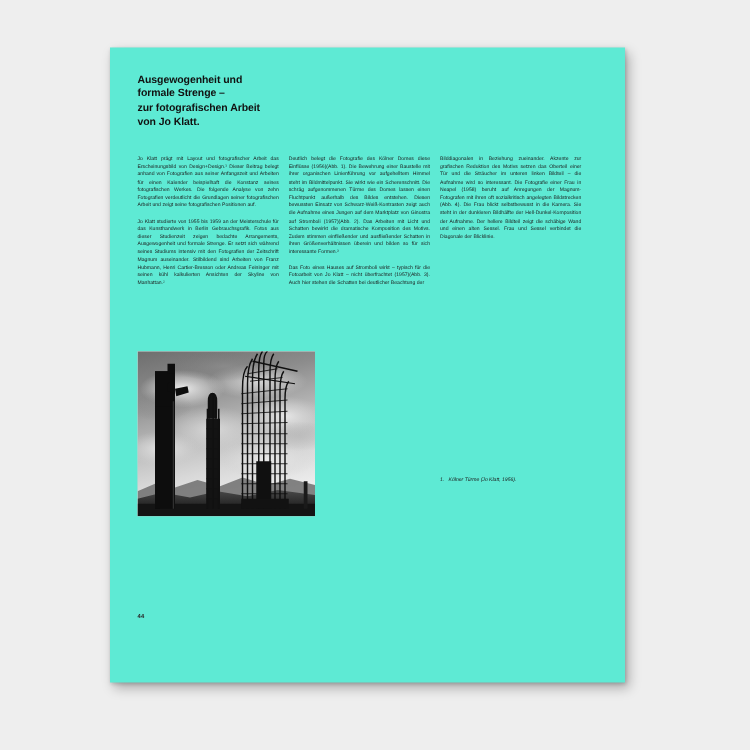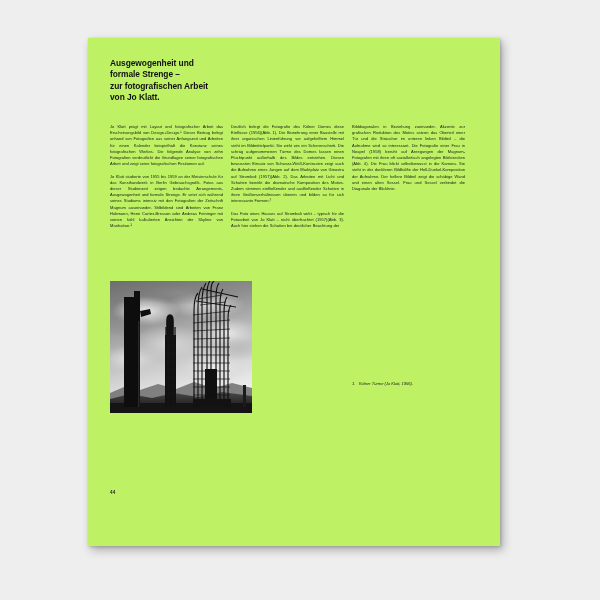--- a/index.html
+++ b/index.html
@@ -20,21 +20,21 @@
     height: 600px;
   }
 
   
   #page {
     position: absolute;
     left: 88px;
     top: 38px;
     width: 412px;
     height: 508px;
-    background: #bef264;
+    background: #5eead4;
     box-shadow: 3px 4px 9px rgba(0,0,0,0.28),
                 1px 1px 3px rgba(0,0,0,0.18);
   }
 
   
   #headline {
     position: absolute;
     left: 22px;
     top: 20px;
     width: 150px;

